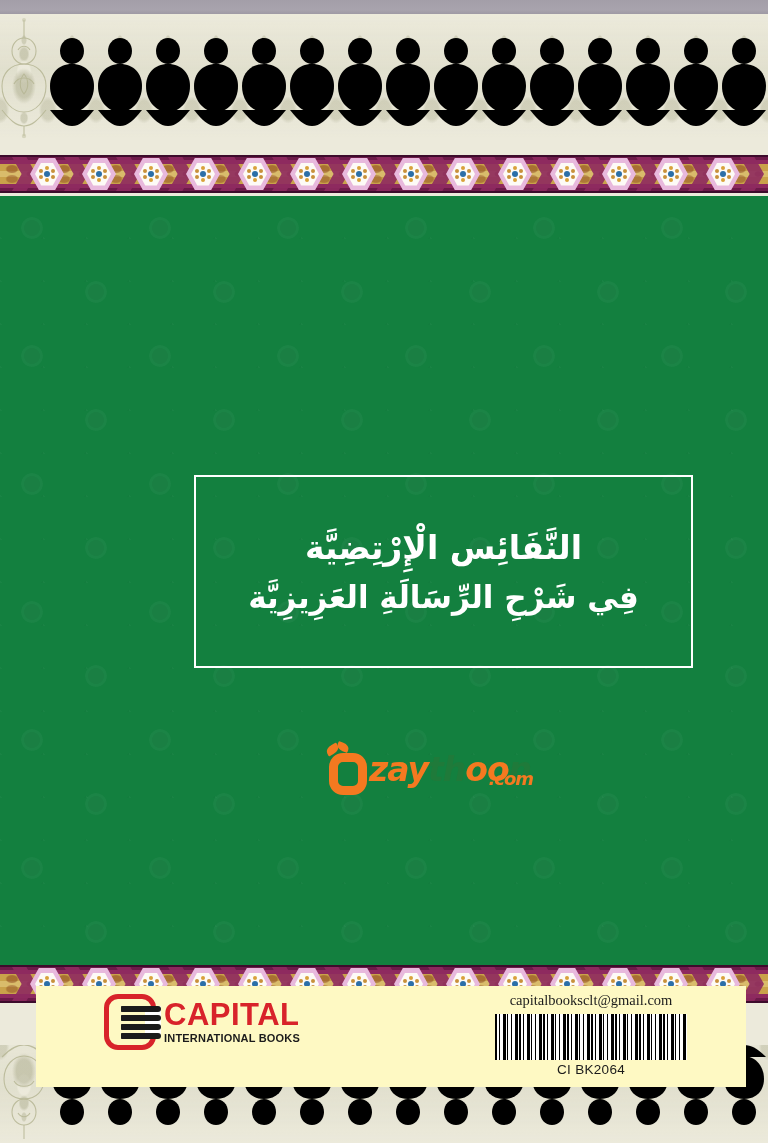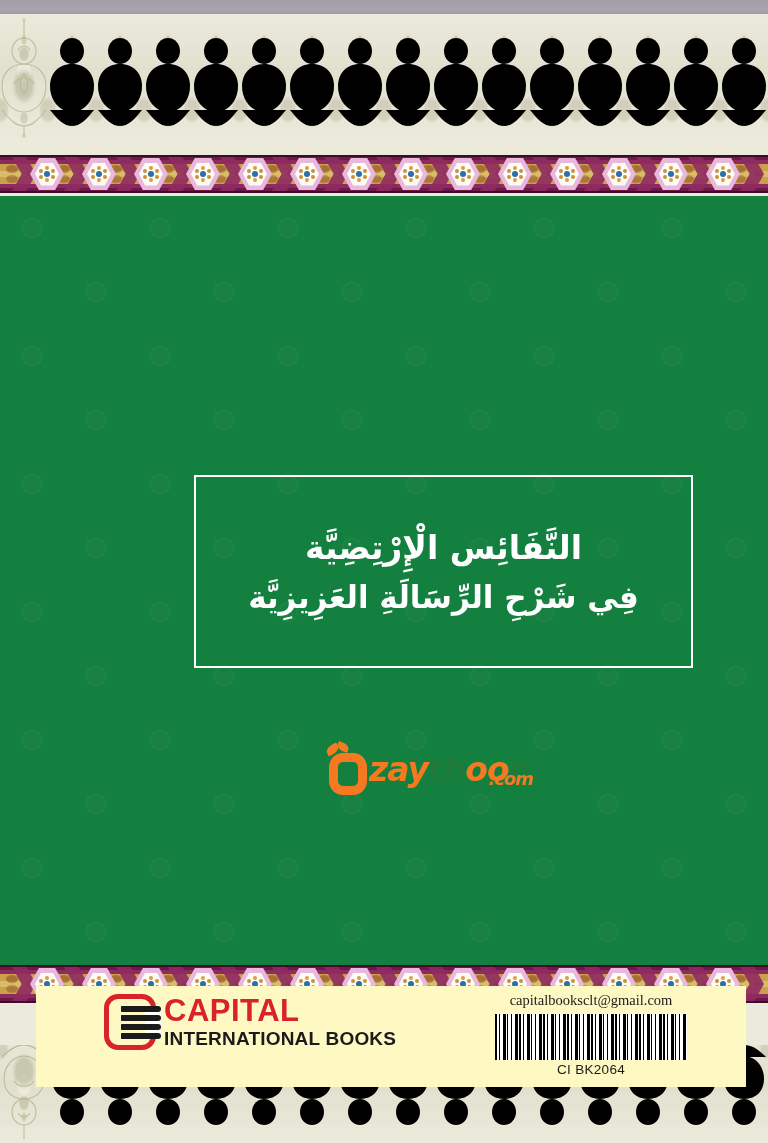--- a/index.html
+++ b/index.html
@@ -203,21 +203,21 @@
   .cap-mark .books i:nth-child(1){top:0;}
   .cap-mark .books i:nth-child(2){top:9px;}
   .cap-mark .books i:nth-child(3){top:18px;}
   .cap-mark .books i:nth-child(4){top:27px;}
   .cap-text{margin-left:6px;}
   .cap-title{
     color:#d8232a;font-size:31px;font-weight:bold;line-height:1;
     letter-spacing:.5px;font-family:"Liberation Sans",sans-serif;
   }
   .cap-sub{
-    color:#1b1b1b;font-size:19px;font-weight:bold;line-height:1.15;
+    color:#1b1b1b;font-size:11px;font-weight:bold;line-height:1.15;
     letter-spacing:.2px;margin-top:2px;font-family:"Liberation Sans",sans-serif;
   }
   .cap-city{
     position:absolute;left:110px;top:66px;width:290px;text-align:center;
     color:#1b1b1b;font-size:14px;font-family:"Liberation Sans",sans-serif;
   }
   .cap-phone{
     position:absolute;left:30px;top:83px;width:370px;text-align:center;
     color:#1b1b1b;font-size:14px;font-family:"Liberation Sans",sans-serif;
   }

